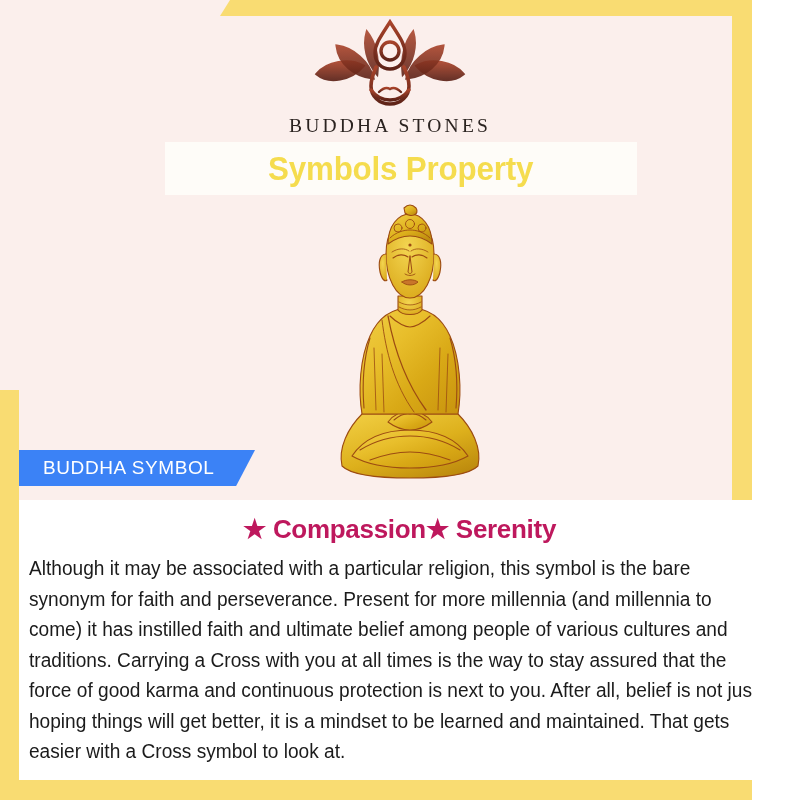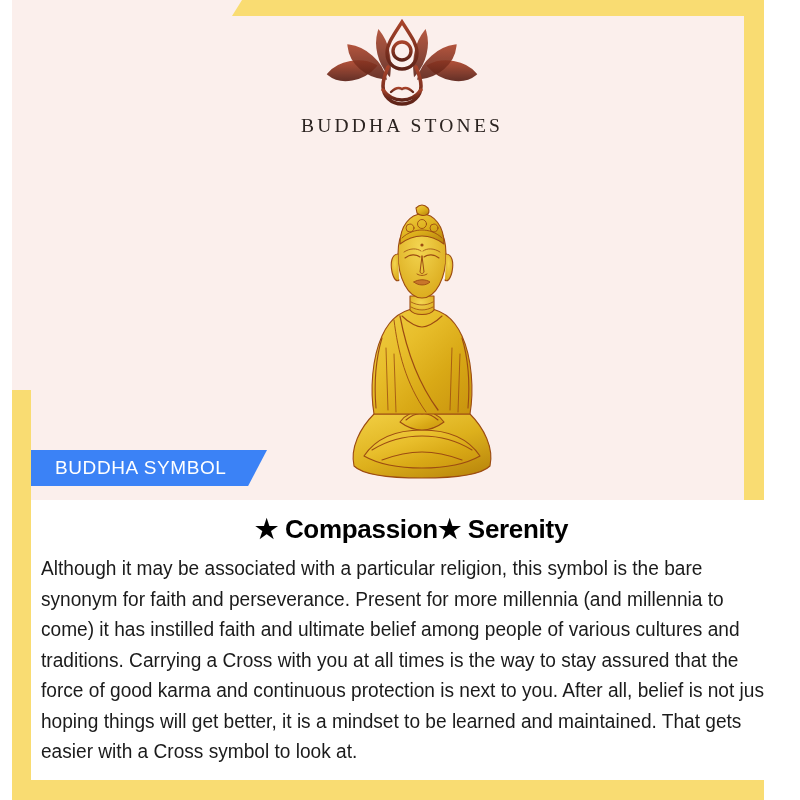--- a/index.html
+++ b/index.html
@@ -10,21 +10,20 @@
   body {
     font-family: "Liberation Sans", sans-serif;
   }
 
   #poster {
     position: relative;
     width: 752px;
     height: 800px;
     overflow: hidden;
     background: #FBEFEC;
-    margin-left: 12px;
   }
 
   
   .frame-top {
     position: absolute;
     top: 0;
     left: 220px;
     width: 580px;
     height: 16px;
     background: #F9DC72;
@@ -150,21 +149,21 @@
     background: #ffffff;
   }
   .headline {
     position: absolute;
     left: 0;
     top: 14px;
     width: 761px;
     text-align: center;
     font-size: 26px;
     font-weight: bold;
-    color: #000000;
+    color: #be185d;
     white-space: nowrap;
     letter-spacing: -0.3px;
   }
 
   .body-copy {
     position: absolute;
     left: 10px;
     top: 53px;
     width: 745px;
     font-size: 19.4px;
@@ -216,20 +215,23 @@
 
         <path d="M79 49 C76 56 74 62 74 68 C74 78 82 86 93 86 C104 86 112 78 112 68 C112 62 110 56 107 49" stroke-width="3.6" fill="none"></path>
 
         <path d="M74 72 C80 80 86 82 93 82 C100 82 106 80 112 72" stroke-width="3.4" fill="none"></path>
         <path d="M82 74 C86 70 90 69 93 71 C96 69 100 70 104 74" stroke-width="2.4" fill="none"></path>
       </g>
     </svg>
     <span class="logo-text">BUDDHA STONES</span>
   </div>
 
+  <div class="title-band">
+    <span class="title-text">Symbols Property</span>
+  </div>
 
   <div class="buddha-wrap">
     <svg class="buddha-svg" viewBox="0 0 160 290">
       <defs>
         <linearGradient id="gold" x1="0" y1="0" x2="1" y2="1">
           <stop offset="0%" stop-color="#F0CE45"></stop>
           <stop offset="35%" stop-color="#E8BE2B"></stop>
           <stop offset="65%" stop-color="#D9A916"></stop>
           <stop offset="100%" stop-color="#C8930E"></stop>
         </linearGradient>

